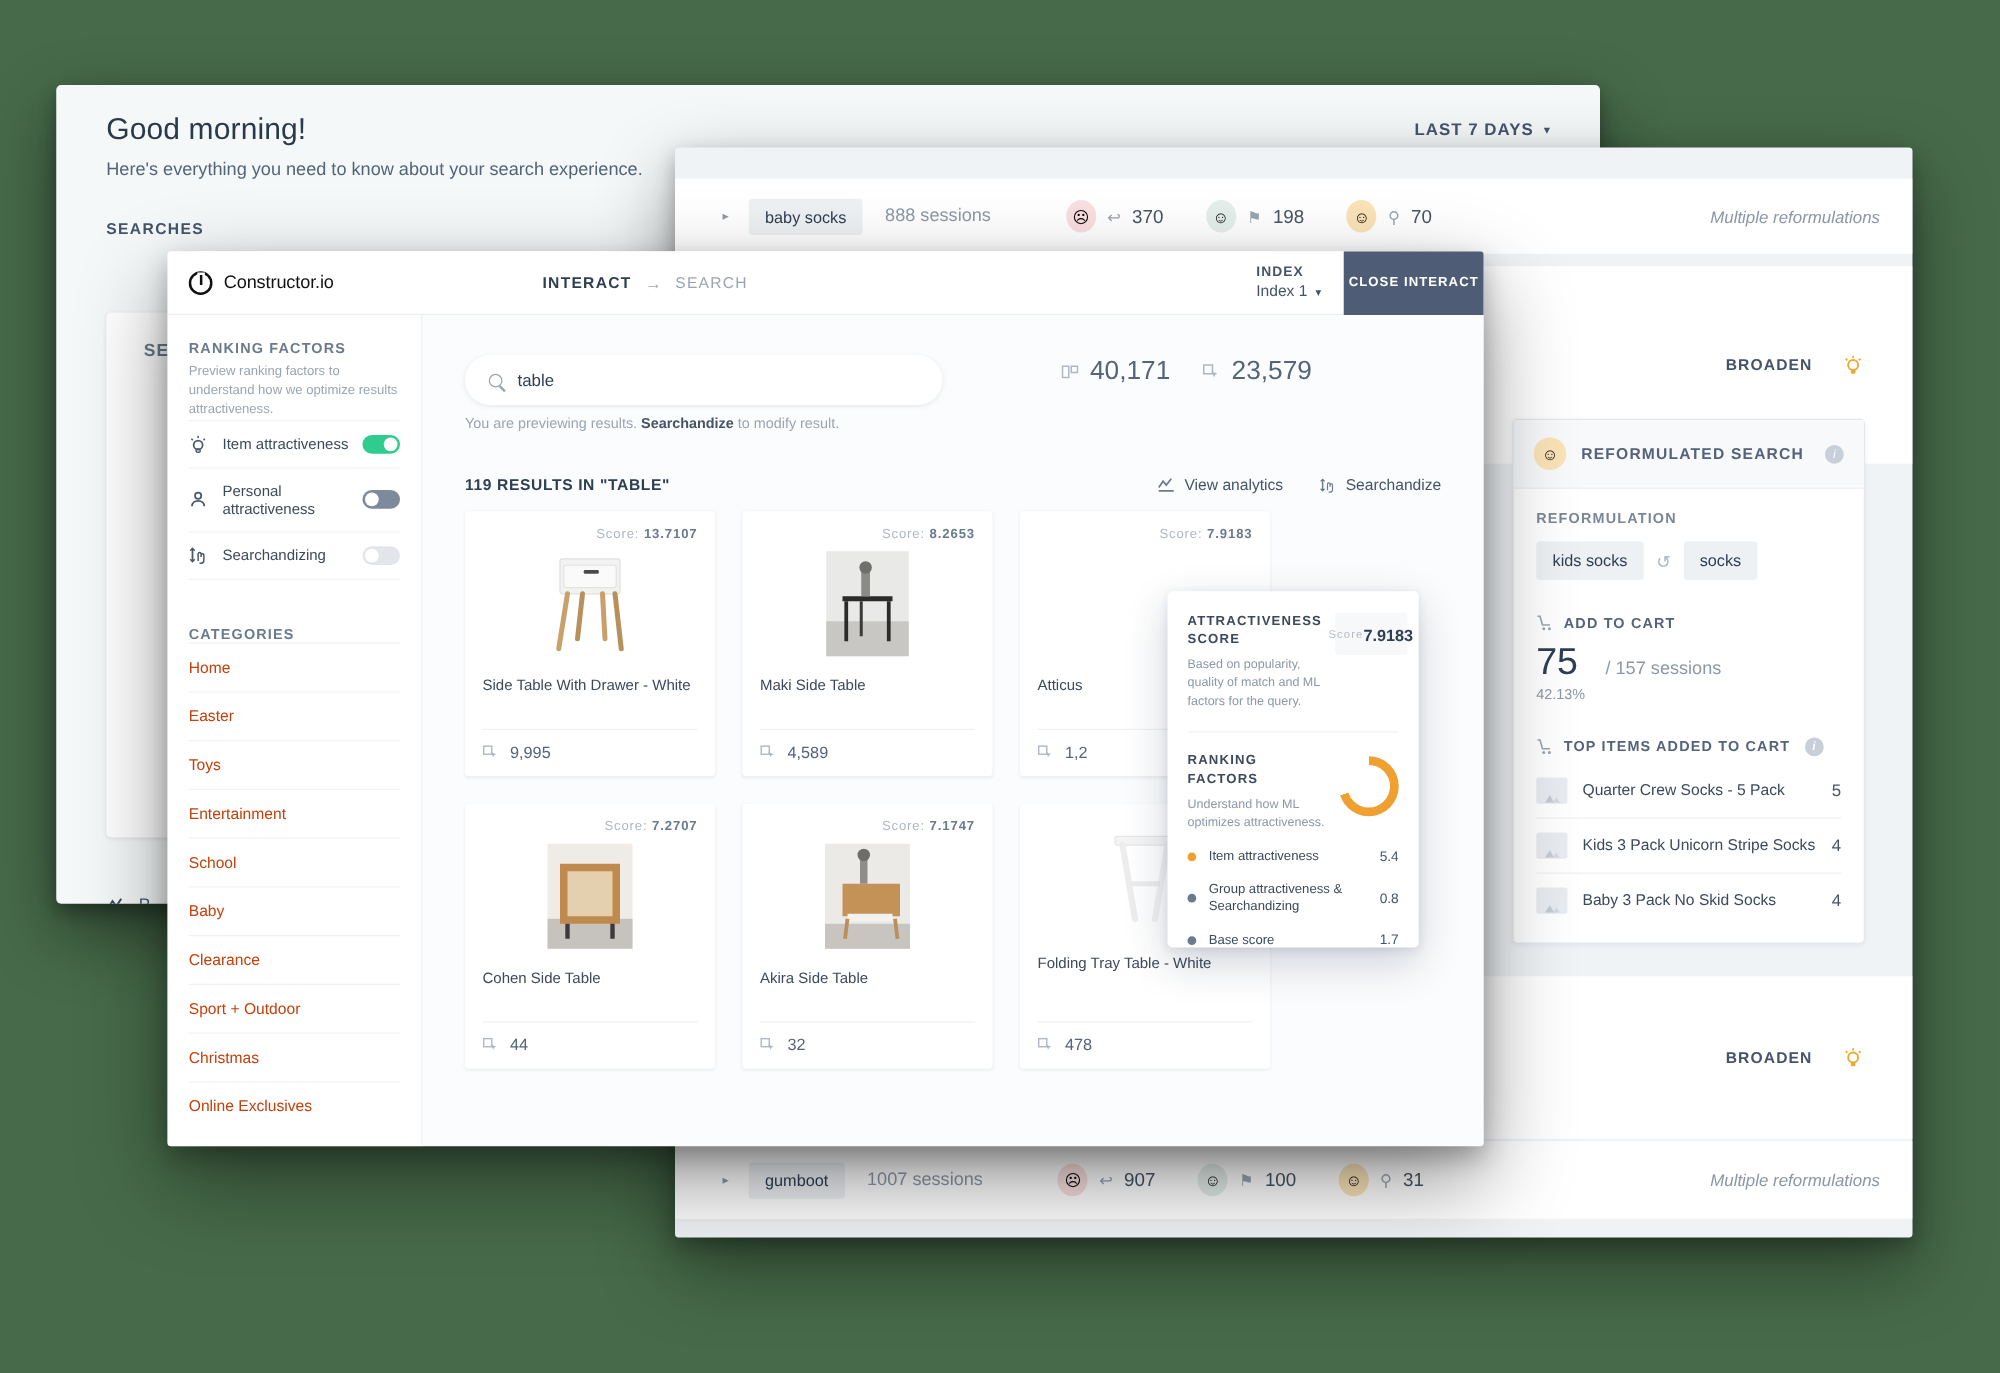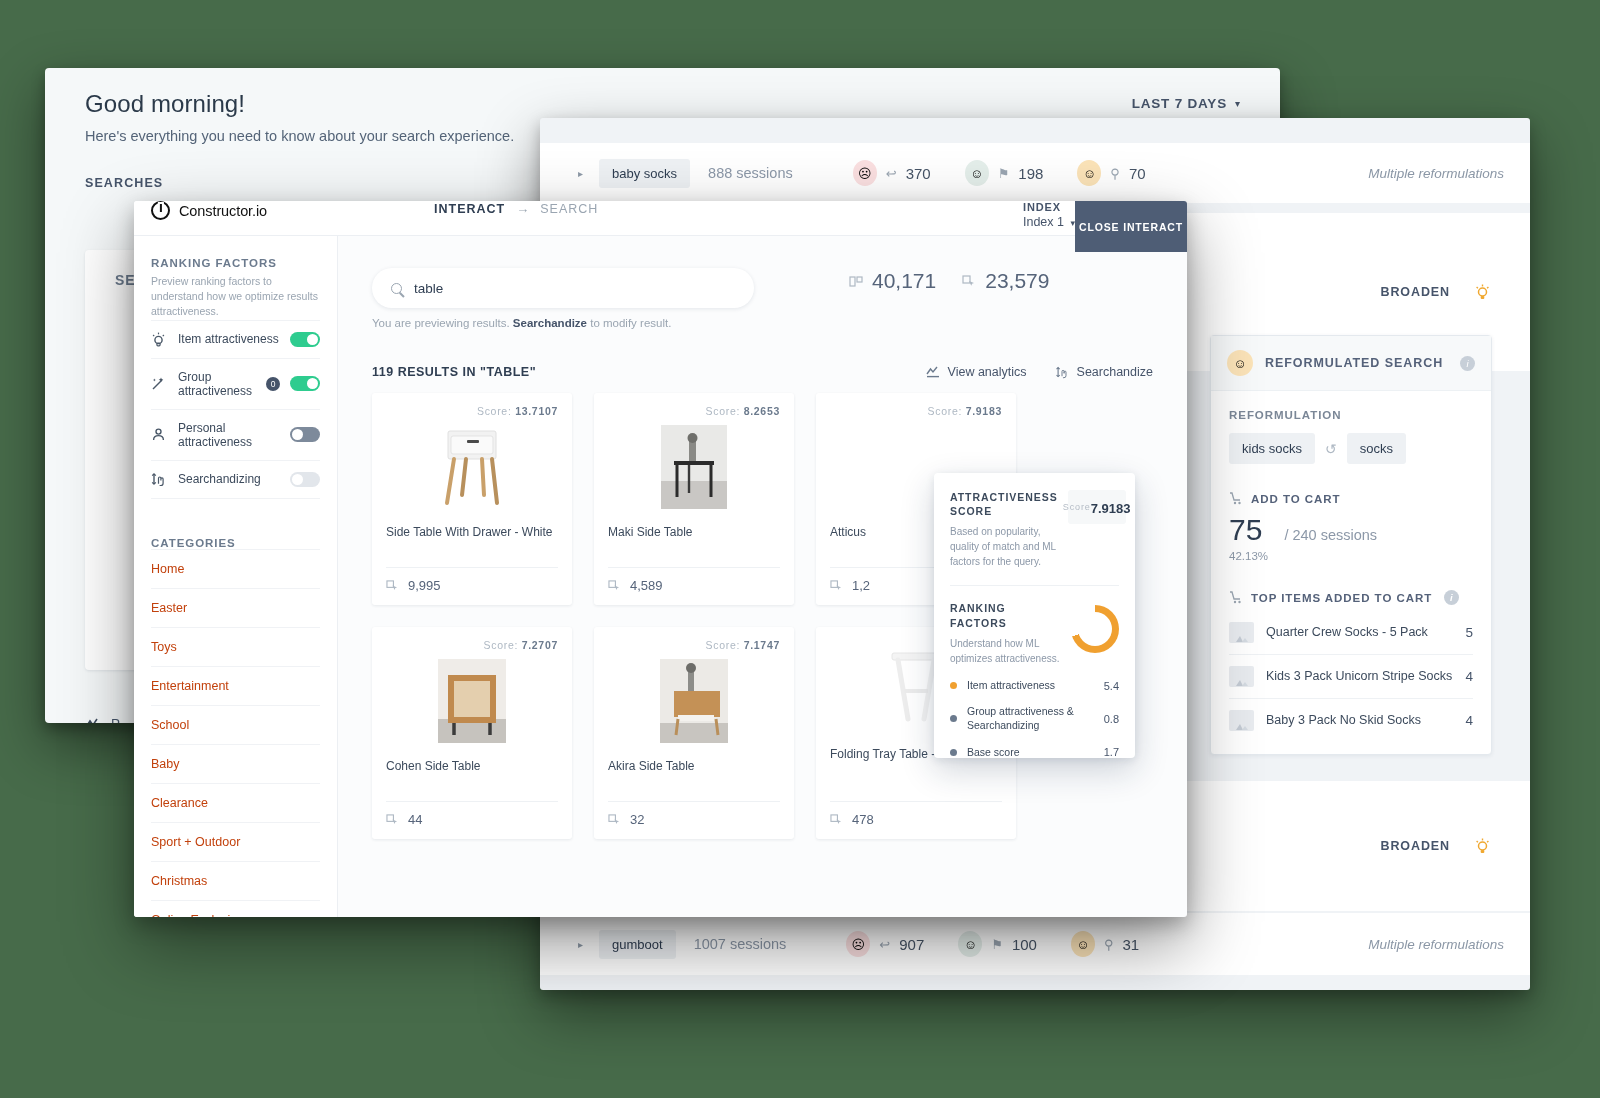--- a/index.html
+++ b/index.html
@@ -161,42 +161,42 @@
 
   
   .interact {
     position: absolute; left: 134px; top: 201px;
     width: 1053px; height: 716px;
     background: #fbfcfd; border-radius: 3px;
     box-shadow: 0 28px 70px rgba(0,0,0,.42), 0 8px 20px rgba(0,0,0,.25);
     overflow: hidden; display: flex; flex-direction: column;
   }
   .ix-topbar {
-    height: 35px; background: #fff; display: flex; align-items: flex-start;
+    height: 51px; background: #fff; display: flex; align-items: center;
     border-bottom: 1px solid #eceff3; flex: none;
   }
   .brand {
     width: 204px; display: flex; align-items: center; gap: 9px; padding-left: 17px;
   }
   .power-ico {
     width: 19px; height: 19px; border-radius: 50%;
     border: 2.2px solid #111; position: relative; flex: none;
   }
   .power-ico::after {
     content: ""; position: absolute; left: 50%; top: 1px;
     transform: translateX(-50%);
     width: 2.2px; height: 8px; background: #111;
     box-shadow: 0 0 0 2px #fff;
   }
   .brand-name { font-size: 14.5px; color: #111; letter-spacing: -.1px; }
   .crumbs { display: flex; align-items: center; gap: 11px; margin-left: 96px; }
   .crumbs .c1 { font-size: 12.5px; font-weight: 700; letter-spacing: 1px; color: #2f3e52; }
   .crumbs .carrow { color: #9aa5b1; font-size: 13px; }
   .crumbs .c2 { font-size: 12.5px; font-weight: 400; letter-spacing: 1px; color: #9aa5b1; }
-  .index-box { margin-left: auto; text-align: left; }
+  .index-box { margin-left: auto; text-align: left; padding-right: 18px; }
   .index-box .il {
     font-size: 11px; font-weight: 700; letter-spacing: .9px; color: #46546a;
   }
   .index-box .iv { font-size: 12.5px; color: #46546a; margin-top: 2px; }
   .close-interact {
     width: 112px; height: 51px; background: #4e5d75; color: #fff;
     display: flex; align-items: center; justify-content: center;
     font-size: 10.5px; font-weight: 700; letter-spacing: .85px; flex: none;
   }
   .ix-body { display: flex; flex: 1; min-height: 0; }
@@ -457,21 +457,21 @@
             <svg width="14" height="13" viewBox="0 0 14 13">
                 <path d="M1 1h2l2 7h6" fill="none" stroke="#9aa5b1" stroke-width="1.3"></path>
                 <circle cx="6" cy="11" r="1.2" fill="#9aa5b1"></circle>
                 <circle cx="10.5" cy="11" r="1.2" fill="#9aa5b1"></circle>
               </svg>
           </span>
           <span>ADD TO CART</span>
         </div>
         <div class="atc-big">
           <span class="big">75</span>
-          <span class="sub">/ 240 sessions</span>
+          <span class="sub">/ 157 sessions</span>
         </div>
         <div class="atc-pct">42.13%</div>
 
         <div class="top-items-label">
           <span class="cart-ico">
             <svg width="14" height="13" viewBox="0 0 14 13">
                 <path d="M1 1h2l2 7h6" fill="none" stroke="#9aa5b1" stroke-width="1.3"></path>
                 <circle cx="6" cy="11" r="1.2" fill="#9aa5b1"></circle>
                 <circle cx="10.5" cy="11" r="1.2" fill="#9aa5b1"></circle>
               </svg>
@@ -592,34 +592,20 @@
                 <line x1="2.1" y1="3" x2="3.2" y2="4.1" stroke="#4a5868" stroke-width="1.2"></line>
                 <line x1="12.9" y1="3" x2="11.8" y2="4.1" stroke="#4a5868" stroke-width="1.2"></line>
               </svg>
           </span>
           <span class="rf-name">Item attractiveness</span>
           <span class="toggle on">
               <span class="knob"></span>
             </span>
         </div>
 
-        <div class="rf-row">
-          <span class="rf-ico">
-            <svg width="15" height="15" viewBox="0 0 15 15">
-                <line x1="2" y1="13" x2="11" y2="4" stroke="#4a5868" stroke-width="1.5"></line>
-                <path d="M10 1.5l.7 1.6 1.6.7-1.6.7-.7 1.6-.7-1.6-1.6-.7 1.6-.7z" fill="#4a5868"></path>
-                <path d="M3.4 2.6l.4 1 1 .4-1 .4-.4 1-.4-1-1-.4 1-.4z" fill="#4a5868"></path>
-              </svg>
-          </span>
-          <span class="rf-name">Group attractiveness</span>
-          <span class="badge-0">0</span>
-          <span class="toggle on">
-              <span class="knob"></span>
-            </span>
-        </div>
 
         <div class="rf-row">
           <span class="rf-ico">
             <svg width="15" height="15" viewBox="0 0 15 15">
                 <circle cx="7.5" cy="4.6" r="2.5" fill="none" stroke="#4a5868" stroke-width="1.4"></circle>
                 <path d="M2.6 13c0-2.8 2.2-4.4 4.9-4.4S12.4 10.2 12.4 13" fill="none" stroke="#4a5868" stroke-width="1.4"></path>
               </svg>
           </span>
           <span class="rf-name">Personal attractiveness</span>
           <span class="toggle off">

